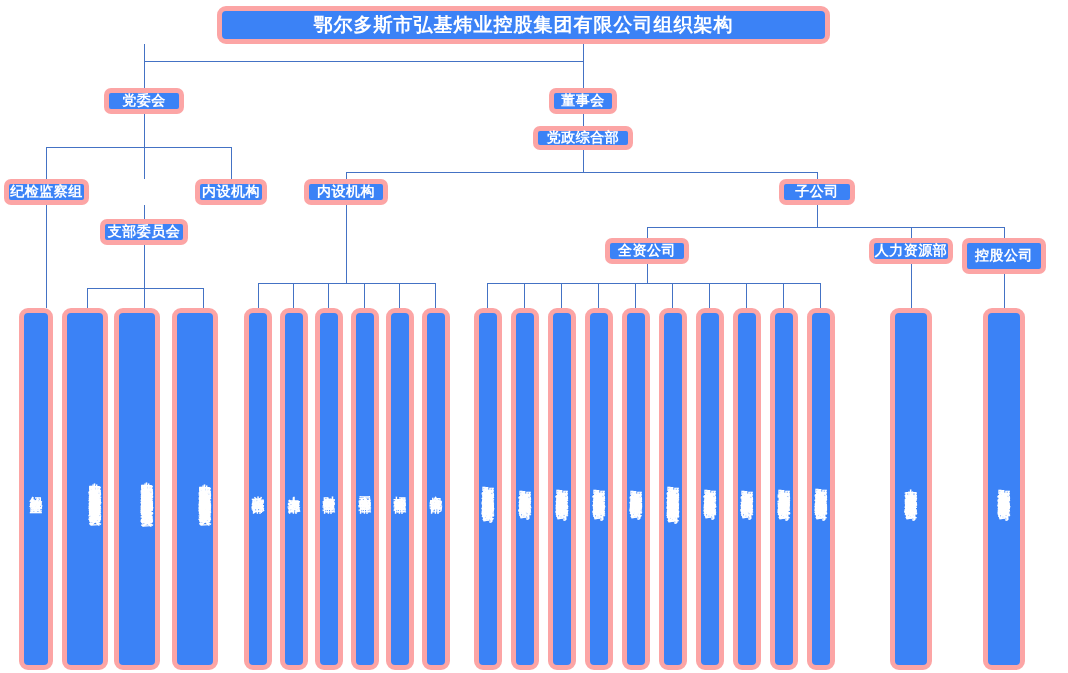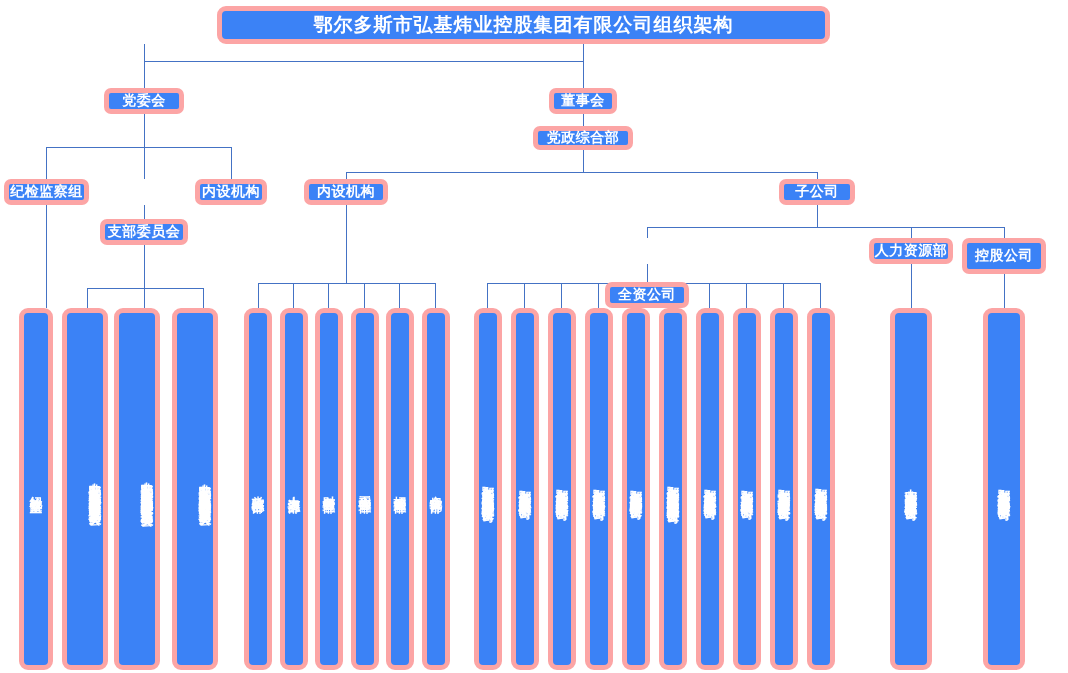--- a/index.html
+++ b/index.html
@@ -131,21 +131,21 @@
   <div class="node h" style="left:4px;top:179px;width:85px;height:26px;">纪检监察组</div>
 
   <div class="node h" style="left:100px;top:179px;width:88px;height:26px;margin-top:40px;">支部委员会</div>
 
   <div class="node h" style="left:195px;top:179px;width:72px;height:26px;">内设机构</div>
 
   <div class="node h" style="left:304px;top:179px;width:84px;height:26px;">内设机构</div>
 
   <div class="node h" style="left:779px;top:179px;width:76px;height:26px;">子公司</div>
 
-  <div class="node h" style="left:605px;top:238px;width:84px;height:26px;margin-top:44px;">全资公司</div>
+  <div class="node h" style="left:605px;top:238px;width:84px;height:26px;">全资公司</div>
 
   <div class="node h" style="left:869px;top:238px;width:84px;height:26px;">人力资源部</div>
 
   <div class="node h" style="left:962px;top:238px;width:84px;height:36px;">控股公司</div>
 
   <div class="node v mid" style="left:19px;top:308px;width:34px;height:362px;">纪检监察室</div>
 
   <div class="node v" style="left:62px;top:308px;width:46px;height:362px;">中共鄂尔多斯市弘基炜业控股集团有限公司机关支部委员会</div>
   <div class="node v" style="left:114px;top:308px;width:46px;height:362px;">中共鄂尔多斯市东胜区炜业房地产开发有限责任公司支部委员会</div>
   <div class="node v" style="left:172px;top:308px;width:46px;height:362px;">中共鄂尔多斯市东胜区惠和供热有限责任公司支部委员会</div>

